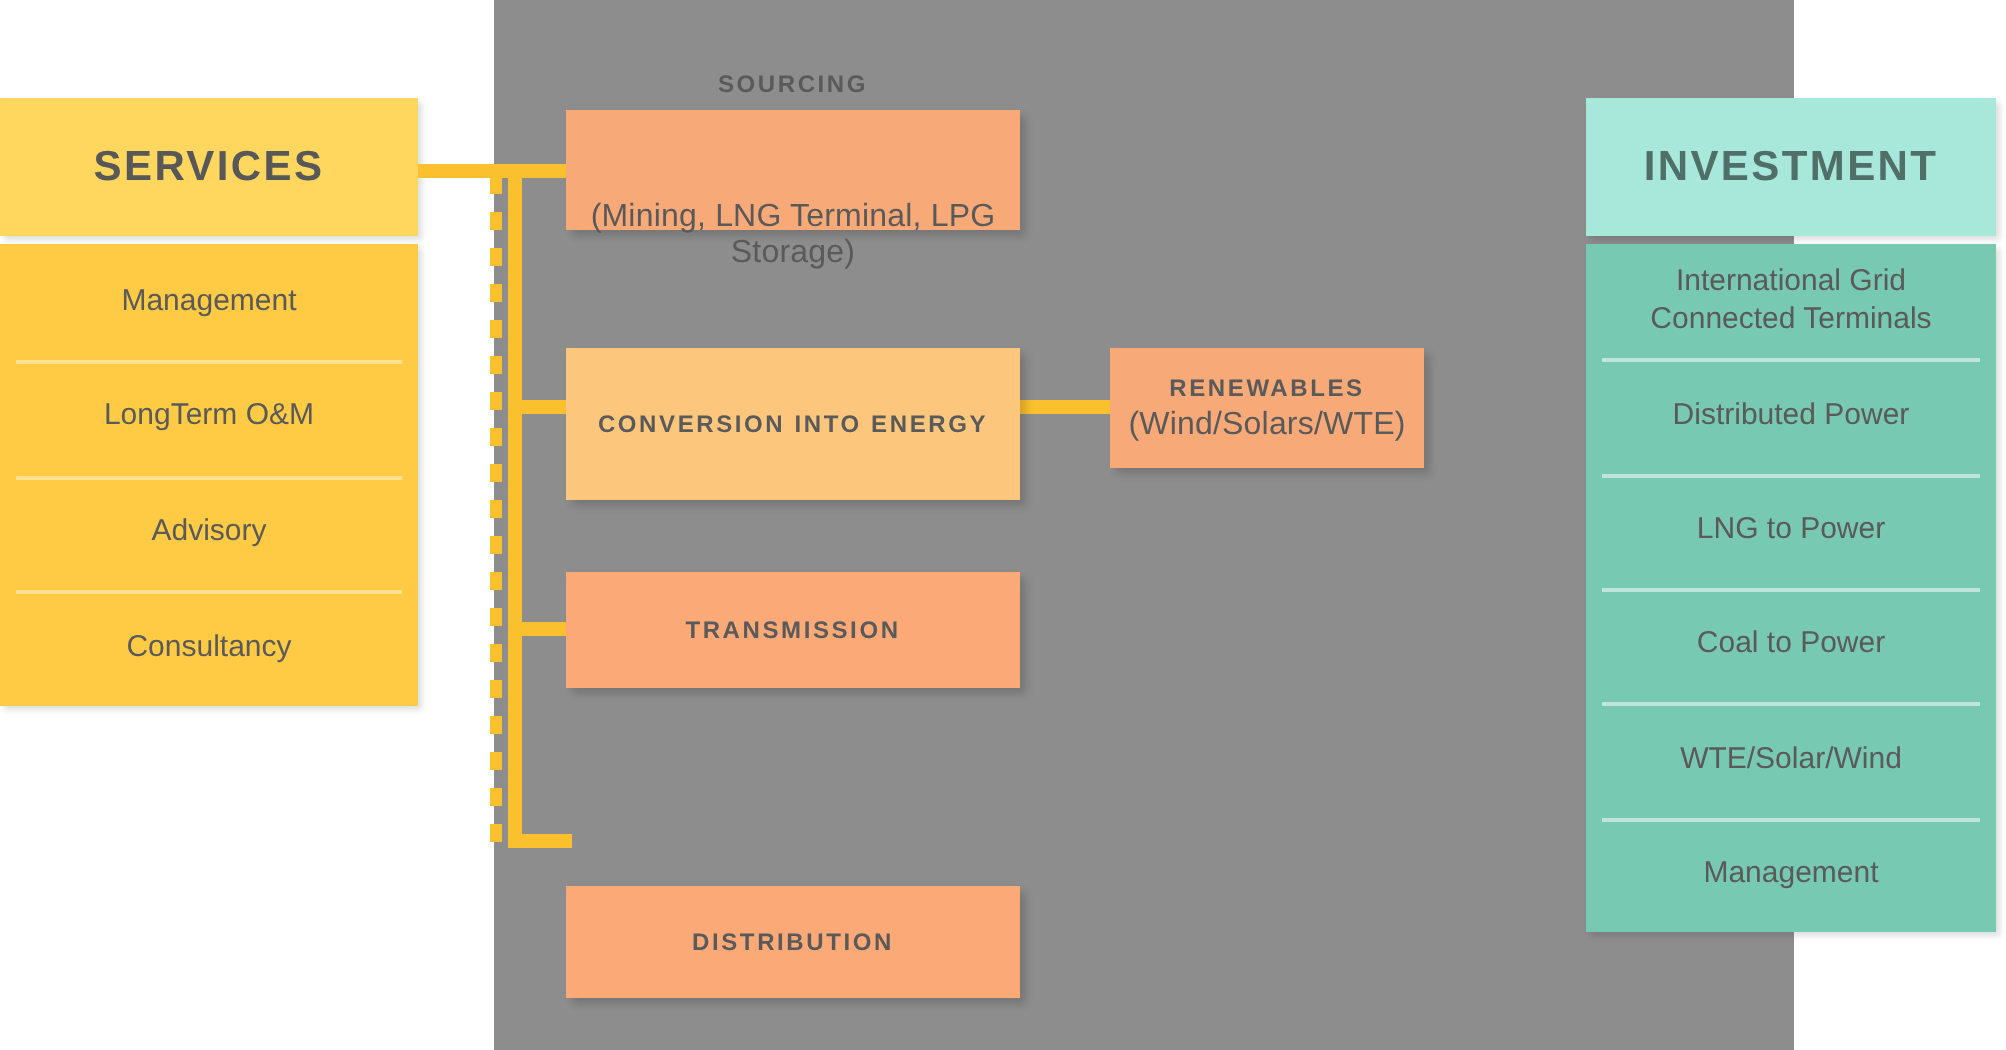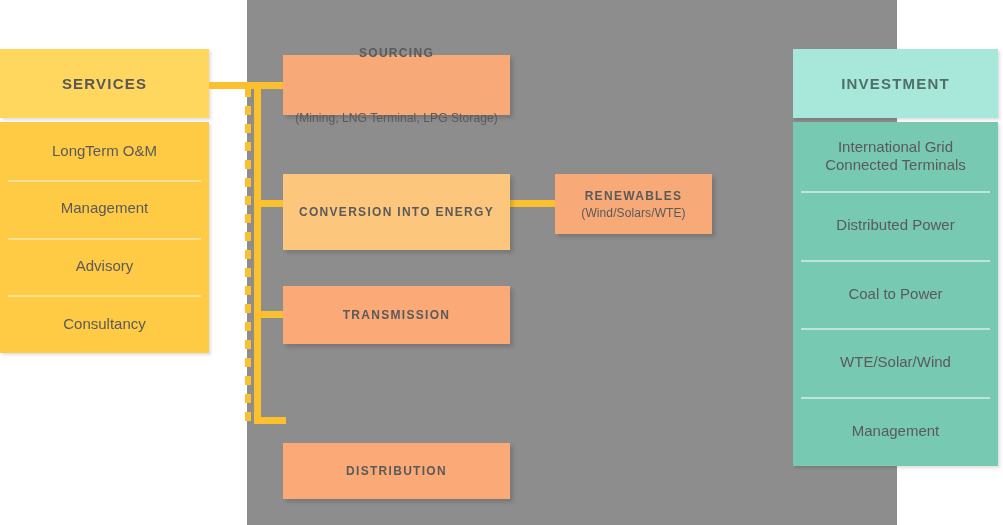--- a/index.html
+++ b/index.html
@@ -42,21 +42,21 @@
     position: absolute;
     left: 0;
     top: 0;
     width: 100%;
     display: flex;
     align-items: center;
     justify-content: center;
     box-sizing: border-box;
     letter-spacing: 1.2px;
     font-weight: bold;
-    font-size: 15px;
+    font-size: 21px;
     color: #585858;
   }
   .panel-body {
     position: absolute;
     left: 0;
     width: 100%;
     box-sizing: border-box;
     display: flex;
     flex-direction: column;
   }
@@ -140,21 +140,21 @@
     box-shadow: 3px 3px 4px rgba(0,0,0,0.16);
     z-index: 5;
   }
   .proc-title {
     font-weight: bold;
     font-size: 12px;
     letter-spacing: 1.3px;
     color: #5a5a5a;
   }
   .proc-sub {
-    font-size: 12px;
+    font-size: 16px;
     letter-spacing: 0.1px;
     color: #5a5a5a;
     margin-top: 3px;
   }
 
   #box-sourcing {
     left: 283px; top: 55px; width: 227px; height: 60px;
     background: #f8a978;
     gap: 48px;
   }
@@ -216,24 +216,24 @@
 <body>
 
 <div id="canvas">
 
   <div class="gray-panel"></div>
 
   <div class="panel" id="services-panel">
     <div class="panel-header">SERVICES</div>
     <div class="panel-body">
       <div class="panel-item">
+        <span>Management</span>
+      </div>
+      <div class="panel-item">
         <span>LongTerm O&amp;M</span>
-      </div>
-      <div class="panel-item">
-        <span>Management</span>
       </div>
       <div class="panel-item">
         <span>Advisory</span>
       </div>
       <div class="panel-item">
         <span>Consultancy</span>
       </div>
     </div>
   </div>
 
@@ -271,20 +271,23 @@
   <div class="panel" id="investment-panel">
     <div class="panel-header">INVESTMENT</div>
     <div class="panel-body">
       <div class="panel-item">
         <span>International Grid<br>Connected Terminals</span>
       </div>
       <div class="panel-item">
         <span>Distributed Power</span>
       </div>
       <div class="panel-item">
+        <span>LNG to Power</span>
+      </div>
+      <div class="panel-item">
         <span>Coal to Power</span>
       </div>
       <div class="panel-item">
         <span>WTE/Solar/Wind</span>
       </div>
       <div class="panel-item">
         <span>Management</span>
       </div>
     </div>
   </div>

